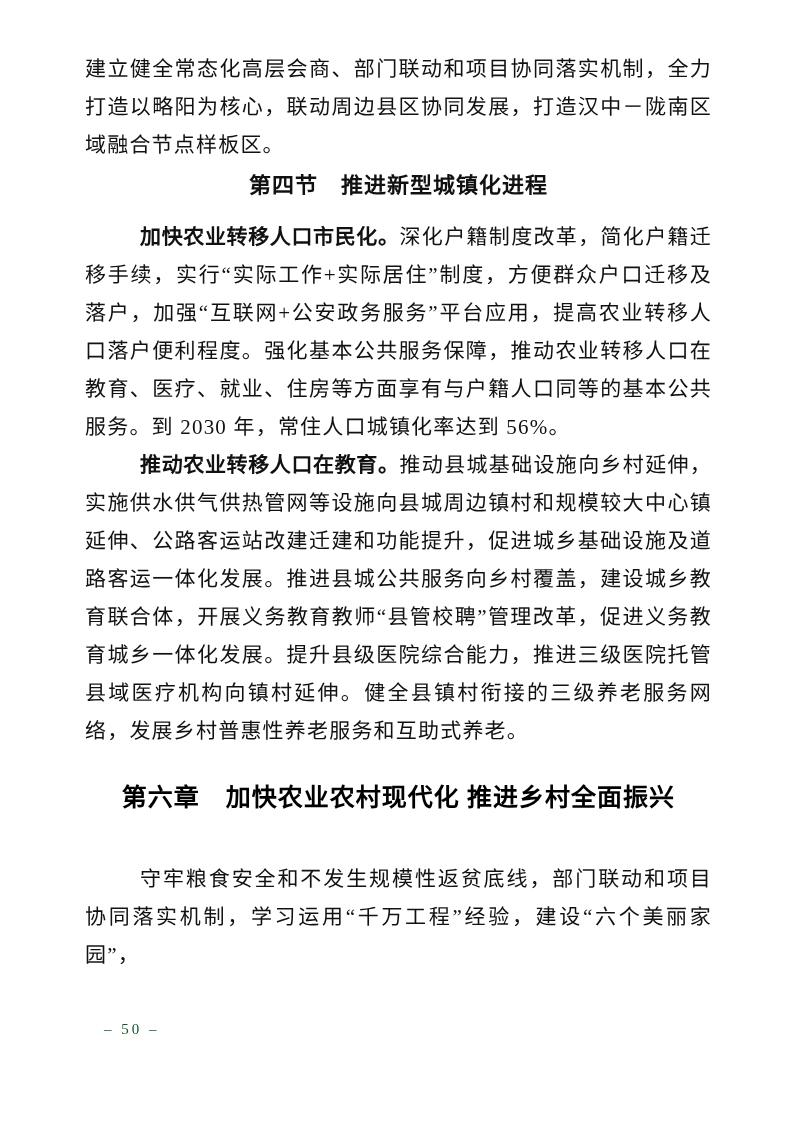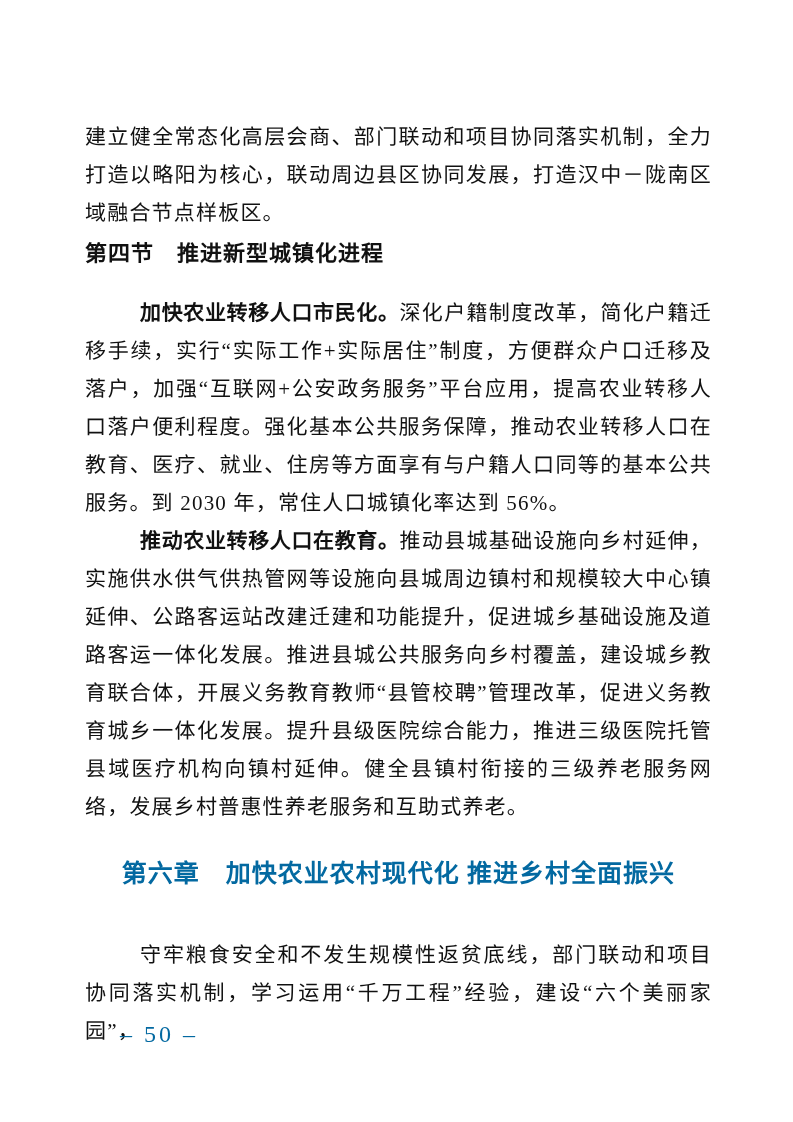--- a/index.html
+++ b/index.html
@@ -7,21 +7,21 @@
     padding: 0;
     background: #ffffff;
   }
   .page {
     position: relative;
     width: 793px;
     height: 1122px;
     margin: 0 auto;
     background: #ffffff;
     box-sizing: border-box;
-    padding: 118px 81px 0 85px;
+    padding: 50px 81px 0 85px;
     overflow: hidden;
     color: #111111;
     font-family: "Liberation Serif", "DejaVu Serif", serif;
   }
   .body-text {
     margin: 0;
     font-size: 21px;
     line-height: 38px;
     letter-spacing: 1.2px;
     text-align: justify;
@@ -31,45 +31,46 @@
   .body-text.continued {
     text-indent: 0;
   }
   .lead-in {
     font-weight: bold;
     font-family: "Liberation Sans", "DejaVu Sans", sans-serif;
     letter-spacing: 0.5px;
     margin-top: 17px;
   }
   .section-heading {
-    margin: 2px 0 20px 0;
+    margin: 2px 0 12px 0;
     font-size: 22px;
     line-height: 40px;
     font-weight: bold;
+    text-align: center;
     letter-spacing: 1px;
     font-family: "Liberation Sans", "DejaVu Sans", sans-serif;
     color: #111111;
   }
   .chapter-heading {
     margin: 28px 0 42px 0;
     font-size: 25px;
     line-height: 40px;
     font-weight: bold;
     text-align: center;
     letter-spacing: 1px;
     font-family: "Liberation Serif", "DejaVu Serif", serif;
-    color: #0369a1;
+    color: #000000;
   }
   .page-number {
     position: absolute;
-    left: 120px;
+    left: 104px;
     top: 1021px;
-    font-size: 24px;
+    font-size: 15px;
     letter-spacing: 3px;
-    color: #0369a1;
+    color: #14532d;
     font-family: "Liberation Serif", "DejaVu Serif", serif;
   }
 </style>
 </head>
 <body>
 
 <div class="page">
 
   <p class="body-text continued">建立健全常态化高层会商、部门联动和项目协同落实机制，全力打造以略阳为核心，联动周边县区协同发展，打造汉中－陇南区域融合节点样板区。</p>
 

